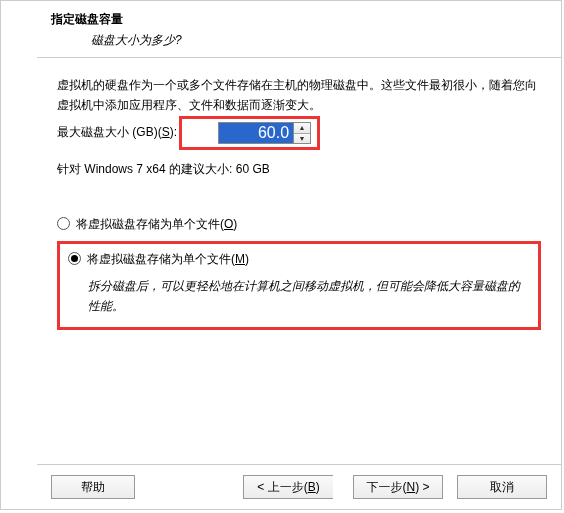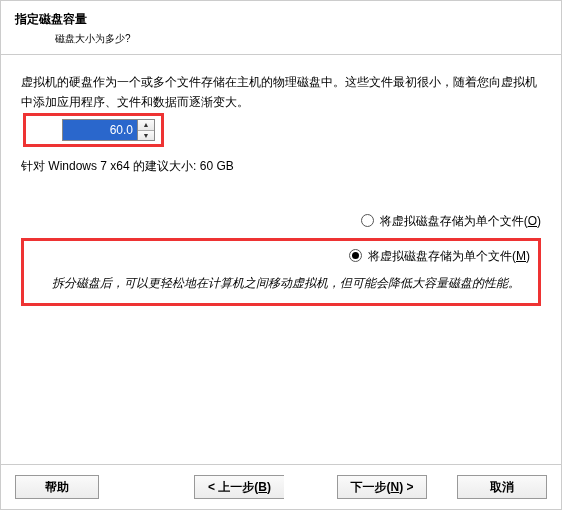--- a/index.html
+++ b/index.html
@@ -12,33 +12,35 @@
     width: 564px;
     height: 513px;
     position: relative;
   }
   .wizard {
     border: 1px solid #ccc;
     width: 562px;
     height: 510px;
     display: flex;
     flex-direction: column;
+    padding-left: 36px;
   }
   .header {
     padding: 10px 14px 8px 14px;
     border-bottom: 1px solid #ccc;
   }
   .header-title {
     font-weight: bold;
     font-size: 12px;
     margin-bottom: 4px;
   }
   .header-subtitle {
     margin-left: 40px;
-    font-size: 10px;
+    font-size: 12px;
+    font-style: italic;
   }
   .content {
     flex: 1;
     padding: 18px 20px 10px 20px;
     line-height: 1.65;
   }
   .desc {
   }
   .size-row {
     display: flex;
@@ -59,21 +61,21 @@
     display: inline-flex;
     border: 1px solid #888;
     height: 22px;
   }
   .spinner input {
     width: 74px;
     border: none;
     outline: none;
     text-align: right;
     padding: 0 4px;
-    font-size: 12px;
+    font-size: 16px;
     background: #2a67cc;
     color: #fff;
   }
   .spinner input::selection { background:#2a67cc; color:#fff; }
   .spinner-btns {
     display: flex;
     flex-direction: column;
     border-left: 1px solid #888;
   }
   .spinner-btn {
@@ -89,21 +91,20 @@
   }
   .spinner-btn + .spinner-btn { border-top: 1px solid #aaa; height: 10px;}
   .recommend {
     margin-top: 1px;
     margin-bottom: 36px;
   }
   .radio-row {
     display: flex;
     align-items: flex-start;
     margin-bottom: 6px;
-    justify-content: flex-end;
   }
   .radio-circle {
     width: 13px;
     height: 13px;
     border: 1px solid #555;
     border-radius: 50%;
     margin-right: 6px;
     margin-top: 2px;
     display: inline-flex;
     align-items: center;
@@ -137,46 +138,47 @@
   .footer-spacer { flex: 1; }
   .btn {
     min-width: 90px;
     height: 24px;
     border: 1px solid #999;
     background: linear-gradient(#fafafa,#ececec);
     font-size: 12px;
     font-family: inherit;
     cursor: pointer;
     padding: 0 10px;
-    font-weight: bold;
   }
   .btn + .btn { margin-left: 20px; }
   .btn-pair {
     display: inline-flex;
-    gap: 33px;
   }
   .btn-pair .btn:first-child { border-right: none; }
   .btn.help { min-width: 84px; }
   .btn u { text-decoration: underline; }
 </style>
 </head>
 <body>
 
 <div class="wizard">
 
   <div class="header">
     <div class="header-title">指定磁盘容量</div>
     <div class="header-subtitle">磁盘大小为多少?</div>
   </div>
 
   <div class="content">
 
     <div class="desc">虚拟机的硬盘作为一个或多个文件存储在主机的物理磁盘中。这些文件最初很小，随着您向虚拟机中添加应用程序、文件和数据而逐渐变大。</div>
 
     <div class="size-row">
+      <span class="size-label">
+        <span>最大磁盘大小 (GB)(</span><u>S</u><span>):</span>
+      </span>
       <span class="spinner-wrap">
         <span class="spinner">
           <input type="text" value="60.0" style="">
           <span class="spinner-btns">
             <button class="spinner-btn">▲</button>
             <button class="spinner-btn">▼</button>
           </span>
         </span>
       </span>
     </div>
@@ -208,16 +210,16 @@
     <button class="btn help">帮助</button>
     <span class="footer-spacer"></span>
     <span class="btn-pair">
       <button class="btn">
         <span>&lt; 上一步(</span><u>B</u><span>)</span>
       </button>
       <button class="btn">
         <span>下一步(</span><u>N</u><span>) &gt;</span>
       </button>
     </span>
-    <button class="btn" style="margin-left:30px">取消</button>
+    <button class="btn" style="margin-left:14px">取消</button>
   </div>
 
 </div>
 
 </body></html>

